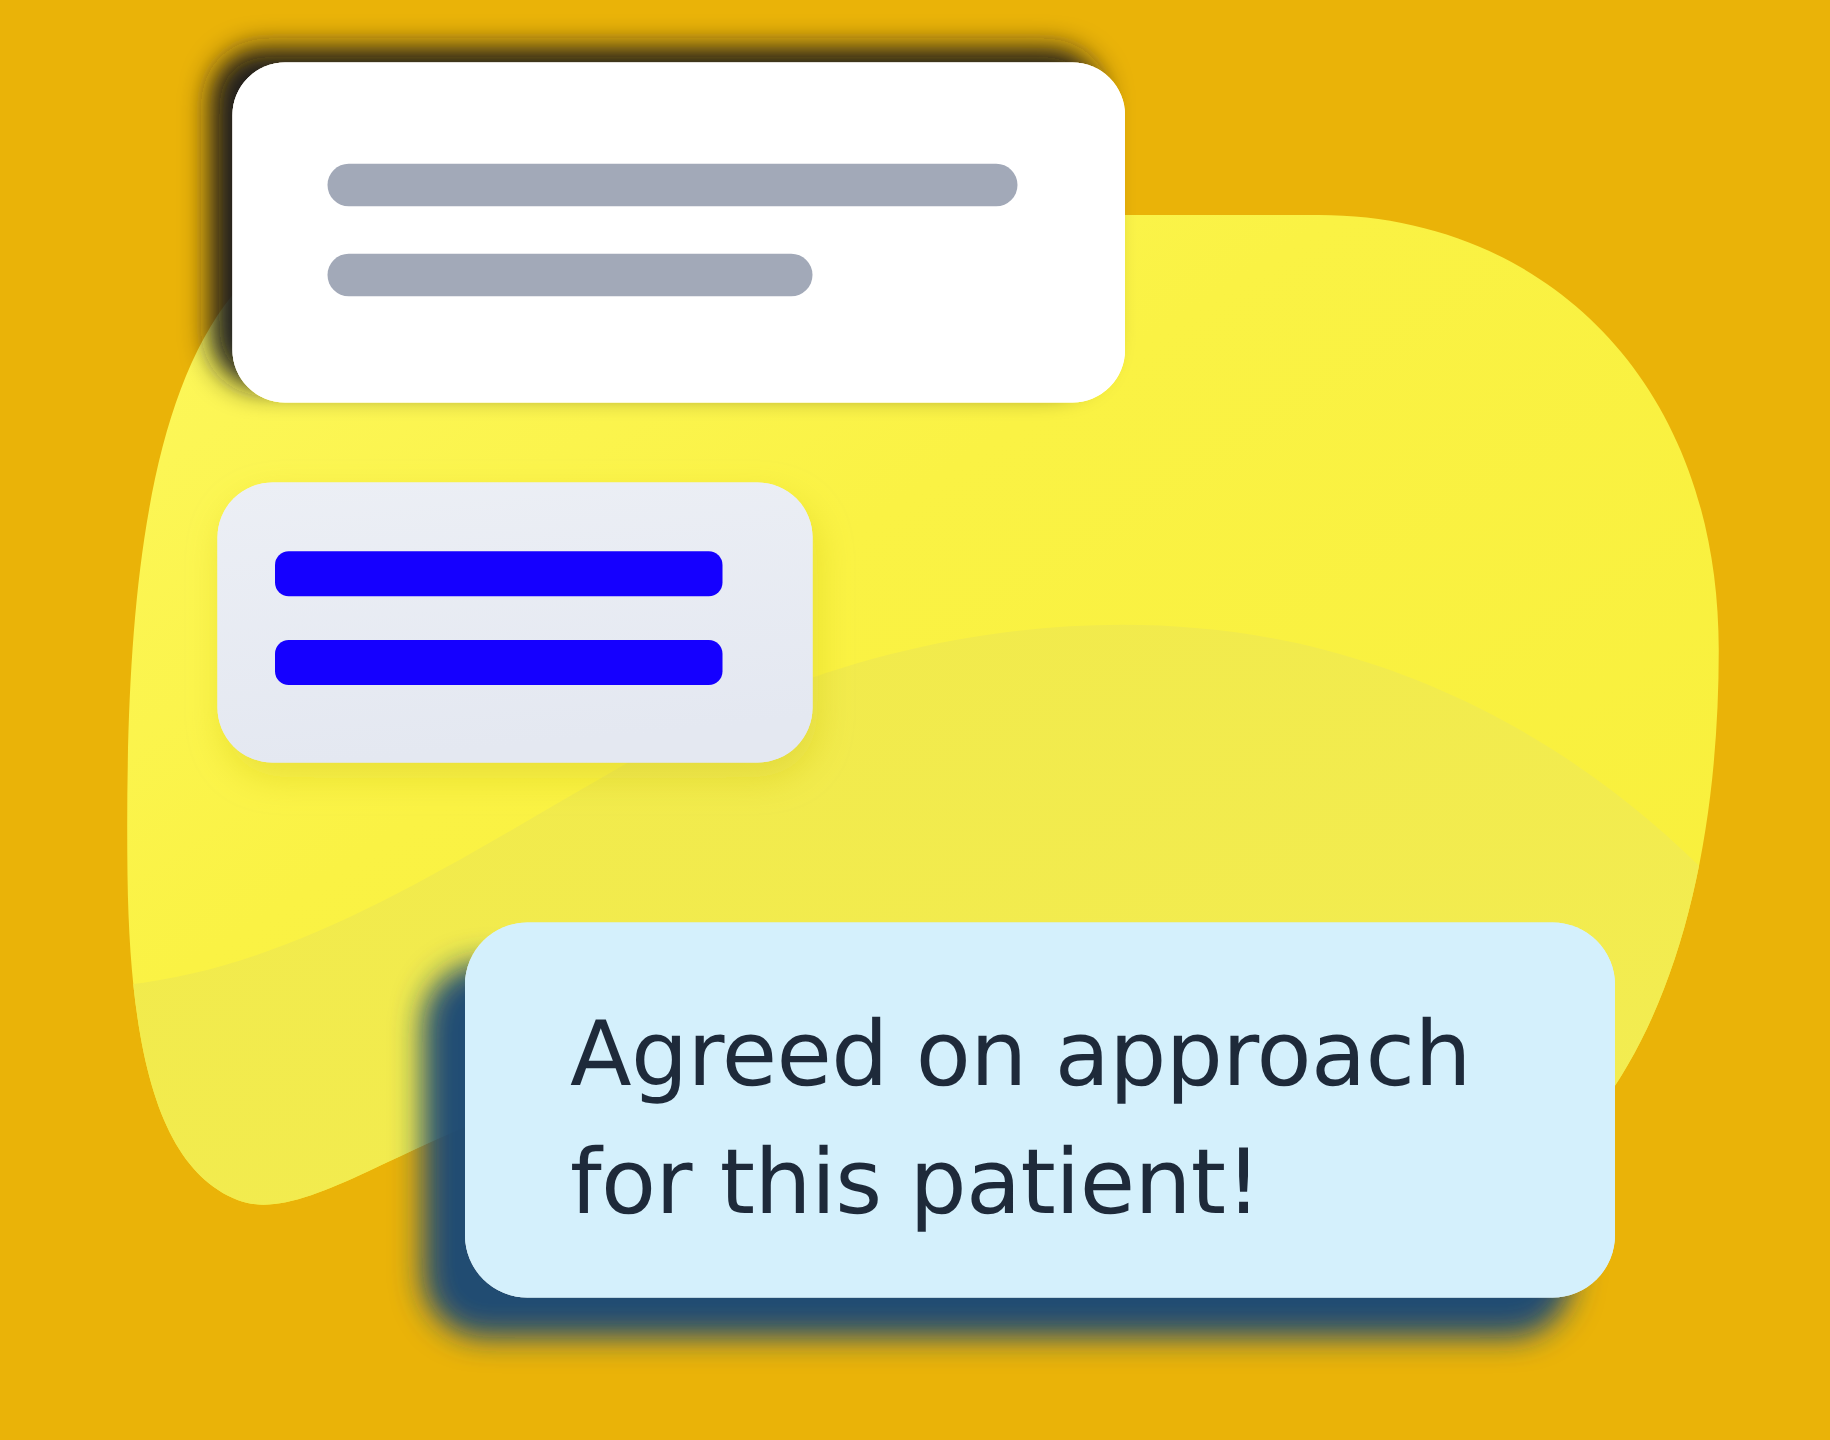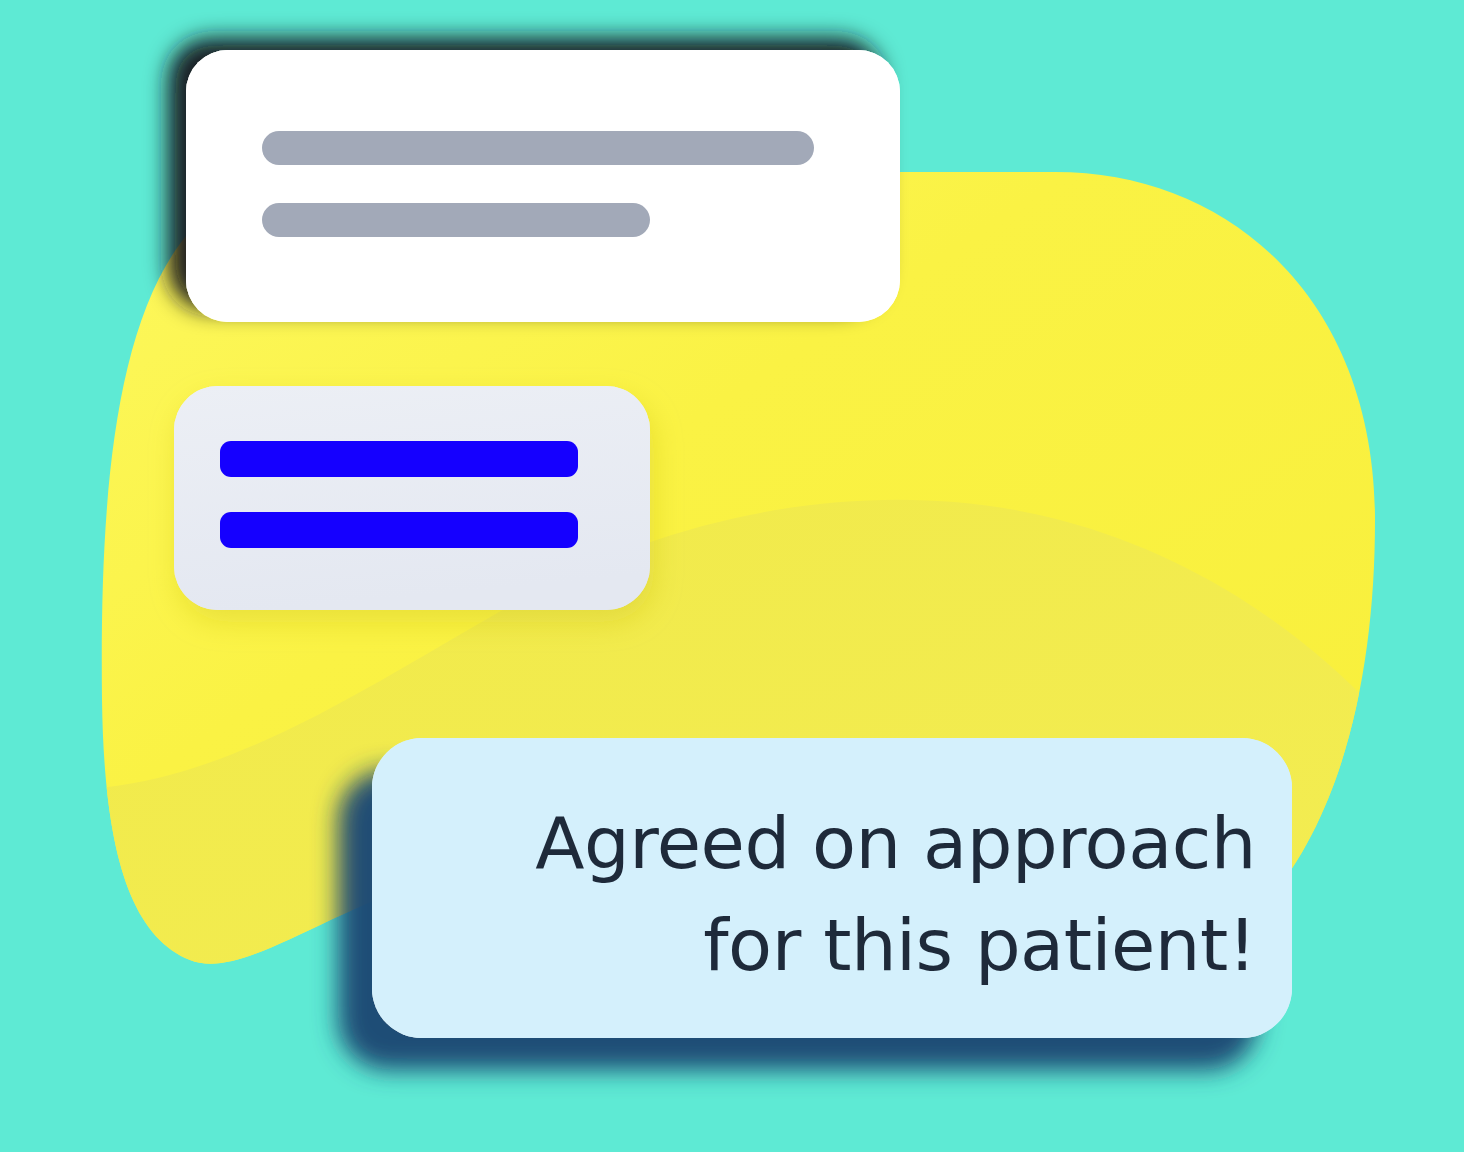--- a/index.html
+++ b/index.html
@@ -7,22 +7,21 @@
     margin: 0;
     padding: 0;
     background: #ffffff;
     font-family: "Liberation Sans", sans-serif;
   }
   #stage {
     position: relative;
     width: 1464px;
     height: 1152px;
     overflow: hidden;
-    background: #5eead4;
-    text-align: right;
+    background: #eab308;
   }
   #art {
     position: absolute;
     inset: 0;
     width: 1464px;
     height: 1152px;
   }
   
   .bubble-text {
     position: absolute;

